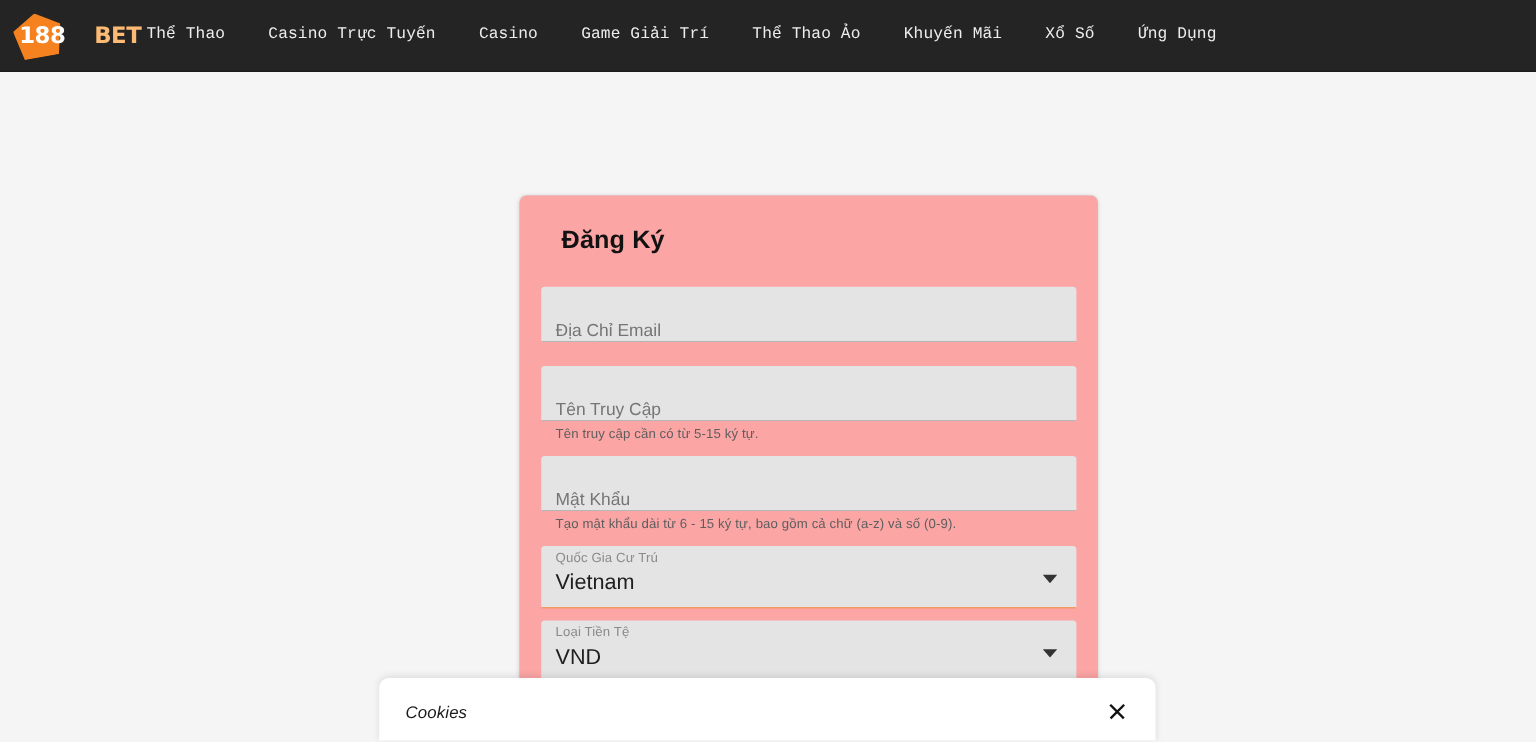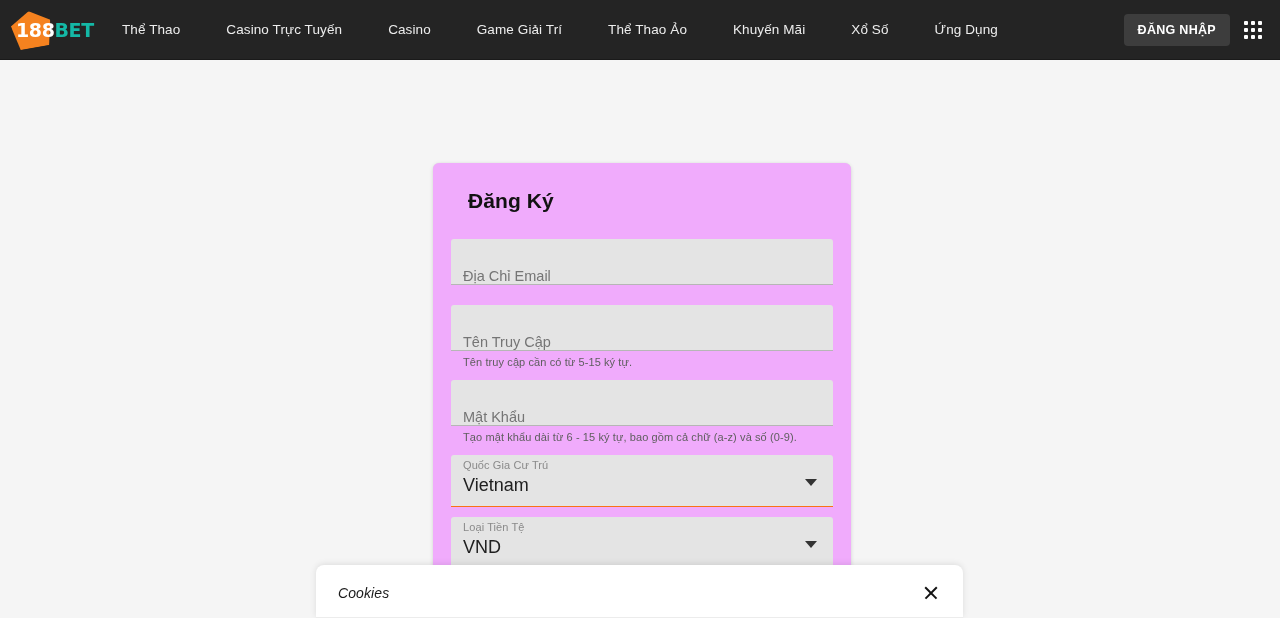--- a/index.html
+++ b/index.html
@@ -52,27 +52,28 @@
     left: 6px;
     top: 13px;
     font-size: 19px;
     font-weight: bold;
     letter-spacing: -0.4px;
     line-height: 19px;
     white-space: nowrap;
     font-family: "DejaVu Sans", sans-serif;
   }
   .logo-188 { color: #ffffff; }
-  .logo-bet { color: #14b8a6; }
+  .logo-bet { color: #fdba74; padding-left: 24px; }
 
   .nav {
     display: flex;
     align-items: center;
-    gap: 10px;
+    gap: 0;
     flex: 1 1 auto;
+    font-family: Liberation Mono, monospace;
   }
   .nav-item {
     color: #ededed;
     font-size: 13.5px;
     padding: 0 18px;
     line-height: 60px;
     white-space: nowrap;
     cursor: pointer;
     letter-spacing: 0.1px;
   }
@@ -115,22 +116,22 @@
   
   .main {
     position: relative;
     height: 558px;
     padding-top: 43px;
   }
   .reg-card {
     position: absolute;
     left: 433px;
     top: 103px;
-    width: 418px;
-    background: #f0abfc;
+    width: 482px;
+    background: #fca5a5;
     border-radius: 6px;
     box-shadow: 0 1px 4px rgba(0,0,0,0.13), 0 0 1px rgba(0,0,0,0.08);
     padding: 26px 18px 22px 18px;
   }
   .card-title {
     font-size: 21px;
     font-weight: bold;
     color: #121212;
     margin: 0 0 26px 17px;
     letter-spacing: 0.1px;
@@ -265,34 +266,20 @@
     <div class="nav-item">Thể Thao</div>
     <div class="nav-item">Casino Trực Tuyến</div>
     <div class="nav-item">Casino</div>
     <div class="nav-item">Game Giải Trí</div>
     <div class="nav-item">Thể Thao Ảo</div>
     <div class="nav-item">Khuyến Mãi</div>
     <div class="nav-item">Xổ Số</div>
     <div class="nav-item">Ứng Dụng</div>
   </nav>
 
-  <div class="header-right">
-    <button class="login-btn">ĐĂNG NHẬP</button>
-    <div class="grid-icon">
-      <i></i>
-        <i></i>
-        <i></i>
-      <i></i>
-        <i></i>
-        <i></i>
-      <i></i>
-        <i></i>
-        <i></i>
-    </div>
-  </div>
 </div>
 
 <div class="main">
 
   <div class="reg-card">
 
     <h1 class="card-title">Đăng Ký</h1>
 
     <div class="field">
       <div class="input-wrap">

